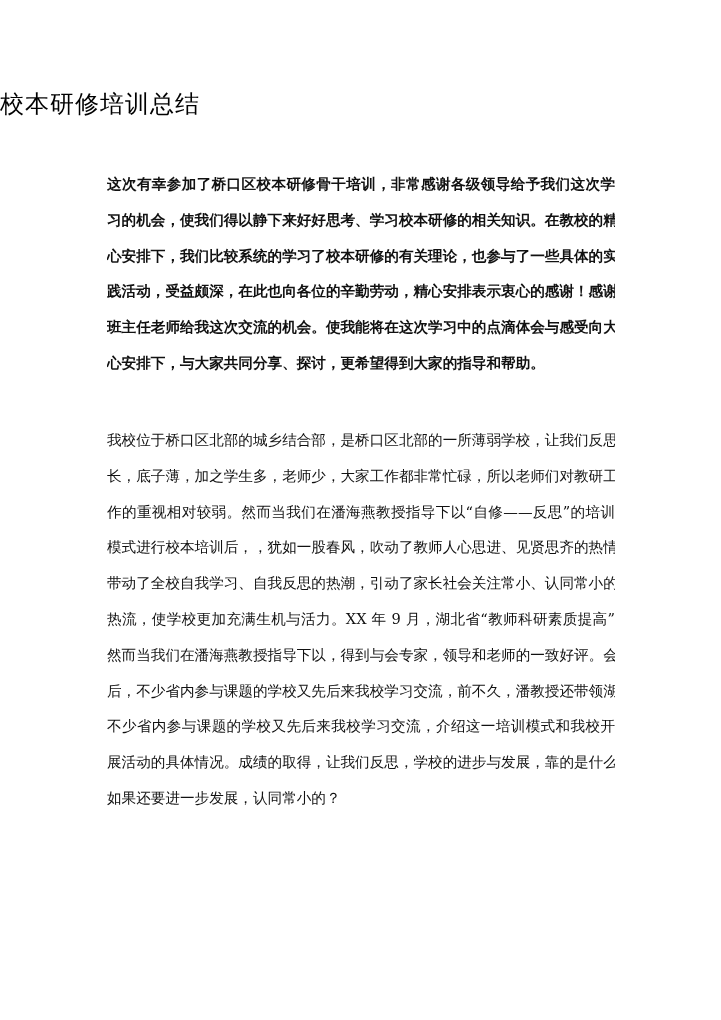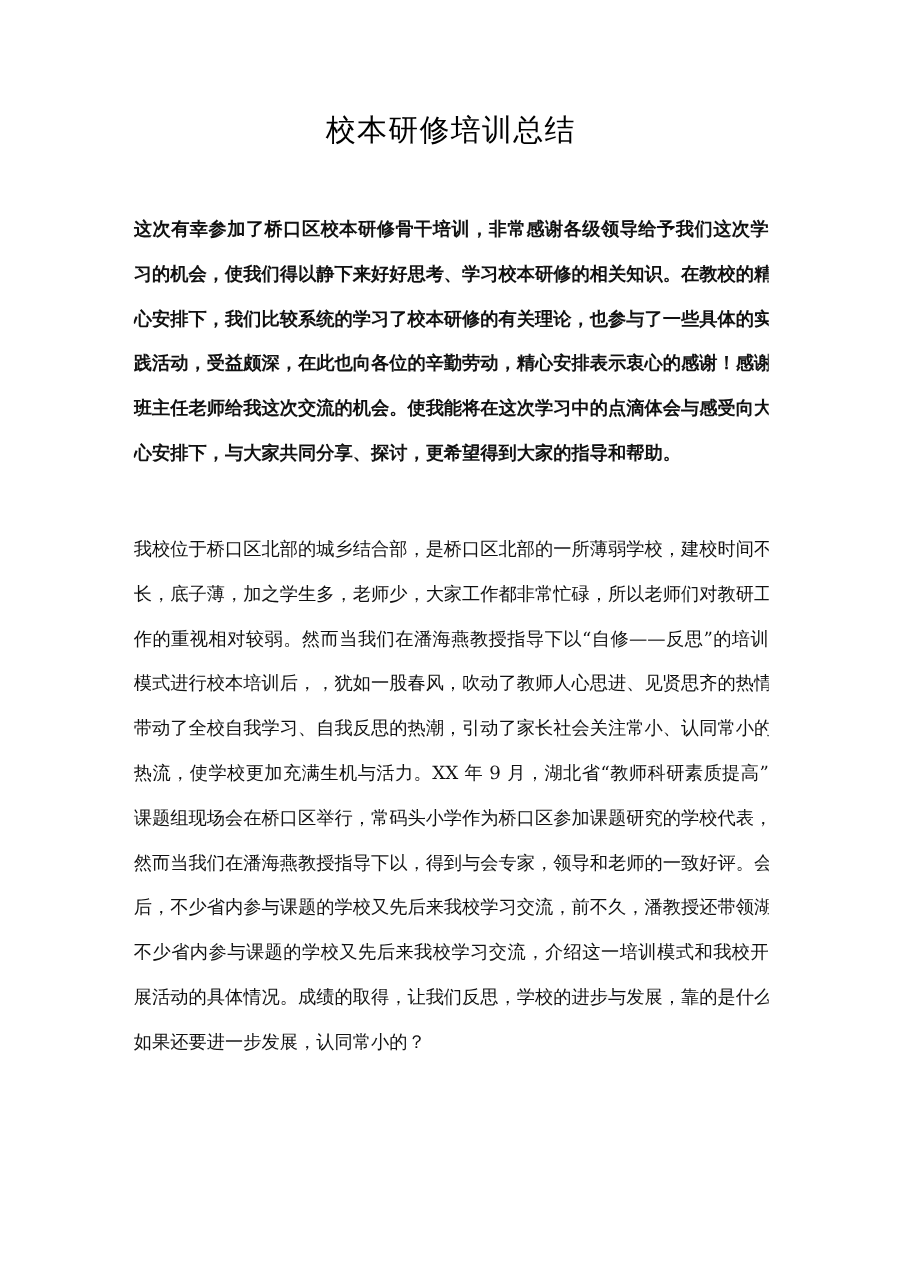--- a/index.html
+++ b/index.html
@@ -1,17 +1,17 @@
 <!DOCTYPE html>
 <html><head>
 <meta charset="utf-8">
 <style>
   html,body{margin:0;padding:0;background:#ffffff;}
   body{width:721px;height:1020px;position:relative;overflow:hidden;font-family:"DejaVu Serif","Liberation Serif",serif;color:#111;}
-  .title{position:absolute;top:88px;left:0;width:721px;text-align:center;font-family:"DejaVu Sans","Liberation Sans",sans-serif;font-size:24px;letter-spacing:1px;color:#000;}
+  .title{position:absolute;top:88px;left:0;width:721px;font-family:"DejaVu Sans","Liberation Sans",sans-serif;font-size:24px;letter-spacing:1px;color:#000;}
   .para{position:absolute;left:107px;width:508px;}
   .line{height:35.8px;line-height:35.8px;font-size:14.6px;white-space:nowrap;text-align:justify;text-align-last:justify;overflow:hidden;}
   .line.last{text-align-last:left;}
   #p1{top:166px;font-weight:bold;}
   #p2{top:422px;}
 </style>
 </head>
 <body>
 
 <div class="title">校本研修培训总结</div>
@@ -19,25 +19,24 @@
 <div class="para" id="p1">
   <div class="line"> 这次有幸参加了桥口区校本研修骨干培训，非常感谢各级领导给予我们这次学</div>
   <div class="line">习的机会，使我们得以静下来好好思考、学习校本研修的相关知识。在教校的精</div>
   <div class="line">心安排下，我们比较系统的学习了校本研修的有关理论，也参与了一些具体的实</div>
   <div class="line">践活动，受益颇深，在此也向各位的辛勤劳动，精心安排表示衷心的感谢！感谢</div>
   <div class="line">班主任老师给我这次交流的机会。使我能将在这次学习中的点滴体会与感受向大</div>
   <div class="line last">心安排下，与大家共同分享、探讨，更希望得到大家的指导和帮助。</div>
 </div>
 
 <div class="para" id="p2">
-  <div class="line">我校位于桥口区北部的城乡结合部，是桥口区北部的一所薄弱学校，建校时间不</div>
+  <div class="line">我校位于桥口区北部的城乡结合部，是桥口区北部的一所薄弱学校，让我们反思</div>
   <div class="line">长，底子薄，加之学生多，老师少，大家工作都非常忙碌，所以老师们对教研工</div>
   <div class="line">作的重视相对较弱。然而当我们在潘海燕教授指导下以“自修——反思”的培训</div>
   <div class="line">模式进行校本培训后，，犹如一股春风，吹动了教师人心思进、见贤思齐的热情，</div>
   <div class="line">带动了全校自我学习、自我反思的热潮，引动了家长社会关注常小、认同常小的</div>
   <div class="line">热流，使学校更加充满生机与活力。XX 年 9 月，湖北省“教师科研素质提高”</div>
-  <div class="line">课题组现场会在桥口区举行，常码头小学作为桥口区参加课题研究的学校代表，</div>
   <div class="line">然而当我们在潘海燕教授指导下以，得到与会专家，领导和老师的一致好评。会</div>
   <div class="line">后，不少省内参与课题的学校又先后来我校学习交流，前不久，潘教授还带领湖</div>
   <div class="line">不少省内参与课题的学校又先后来我校学习交流，介绍这一培训模式和我校开</div>
   <div class="line">展活动的具体情况。成绩的取得，让我们反思，学校的进步与发展，靠的是什么？</div>
   <div class="line last">如果还要进一步发展，认同常小的？</div>
 </div>
 
 </body></html>

